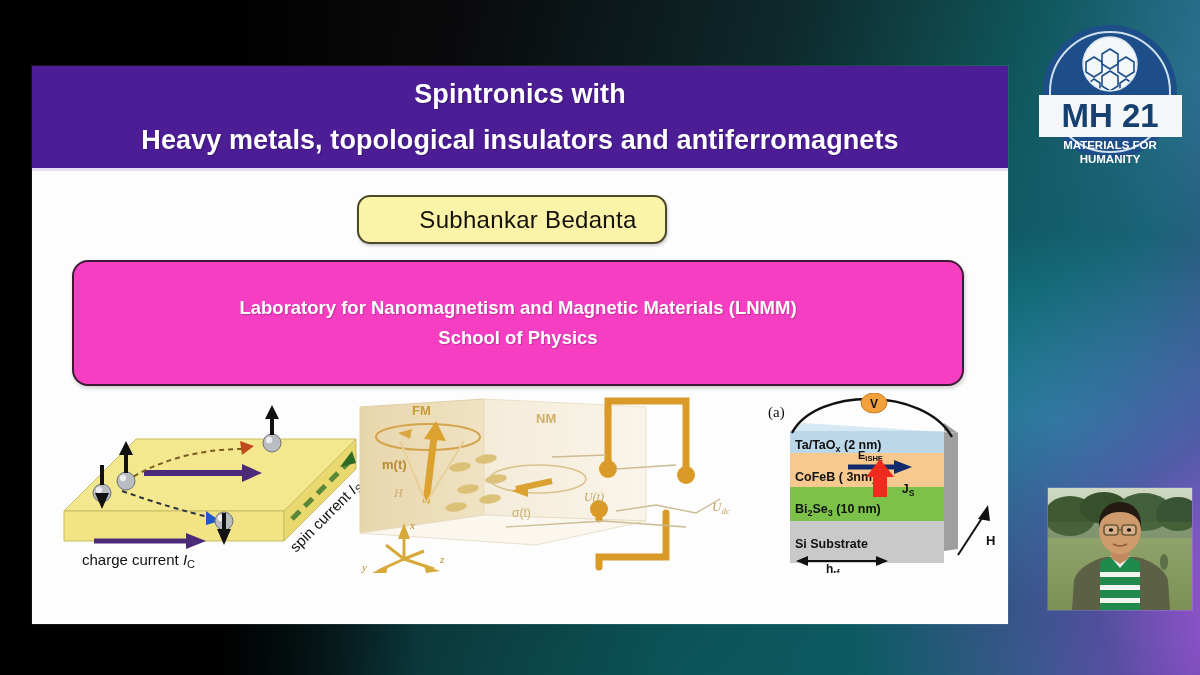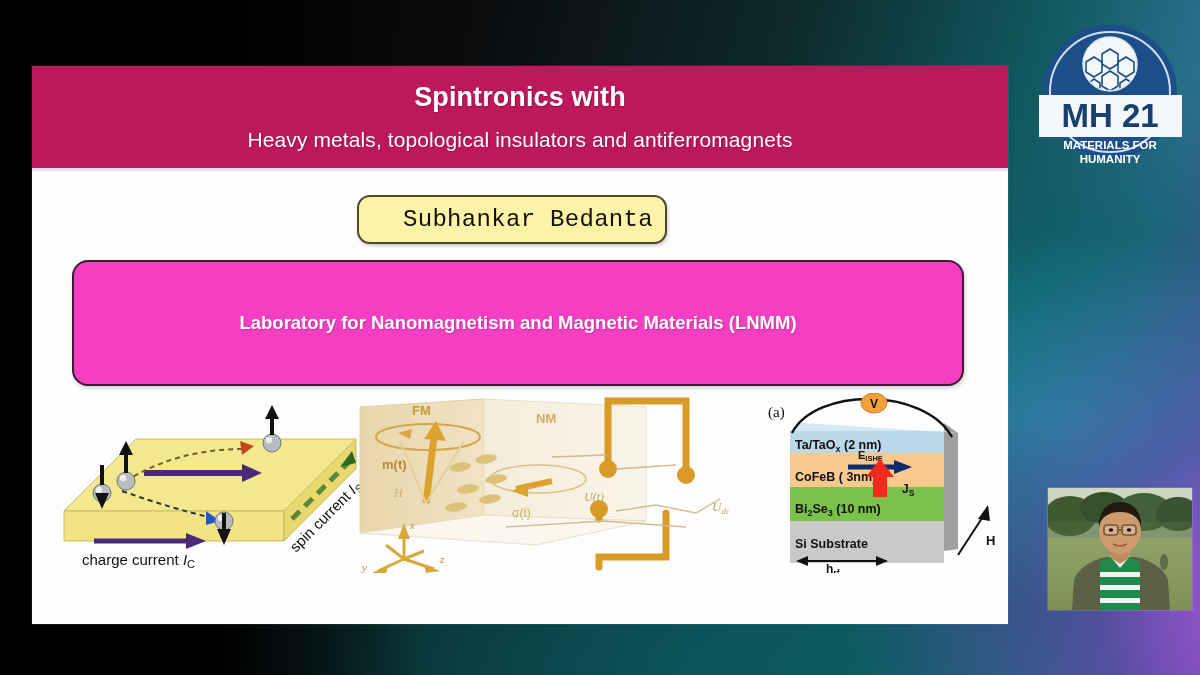--- a/index.html
+++ b/index.html
@@ -19,35 +19,35 @@
       radial-gradient(ellipse 90% 80% at 58% 100%, rgba(10,95,100,.75) 0%, rgba(0,0,0,0) 68%),
       linear-gradient(105deg,#050505 0%,#0a0a0c 34%,#0e2a2c 58%,#10585e 76%,#2a6f8e 88%,#7a4fbf 100%);
   }
   .bg-dark-left{position:absolute;left:0;top:0;width:420px;height:100%;
     background:linear-gradient(90deg,#000 0%,#000 52%,rgba(0,0,0,0) 100%);}
 
   
   .slide{position:absolute;left:32px;top:66px;width:976px;height:558px;
     background:#fff;box-shadow:0 0 0 1px rgba(255,255,255,.08);overflow:hidden;}
 
-  .title-banner{position:relative;height:102px;background:#be185d;
+  .title-banner{position:relative;height:102px;background:#4c1d95;
     display:flex;flex-direction:column;align-items:center;justify-content:center;}
   .title-banner .t1{color:#fff;font-size:27px;font-weight:bold;line-height:1.12;letter-spacing:.1px;
     text-shadow:1px 1px 1px rgba(0,0,0,.25);}
-  .title-banner .t2{color:#fff;font-size:21px;font-weight:normal;line-height:1.12;letter-spacing:.1px;
+  .title-banner .t2{color:#fff;font-size:27px;font-weight:bold;line-height:1.12;letter-spacing:.1px;
     text-shadow:1px 1px 1px rgba(0,0,0,.25);margin-top:16px;}
   .banner-underline{height:3px;background:#e9dcf4;}
 
   .slide-body{position:relative;height:453px;background:#fdfdfd;}
 
   .name-box{position:absolute;left:325px;top:24px;width:306px;height:45px;
     background:#fbf3a8;border:2px solid #4a4a2a;border-radius:13px;
     display:flex;align-items:center;justify-content:center;
     box-shadow:1px 2px 3px rgba(0,0,0,.2);}
-  .name-box span{font-size:24px;color:#14110a;font-family:Liberation Mono, monospace;letter-spacing:.3px;margin-left:32px;}
+  .name-box span{font-size:24px;color:#14110a;font-family:Liberation Sans, sans-serif;letter-spacing:.3px;margin-left:32px;}
 
   .affil-box{position:absolute;left:40px;top:89px;width:888px;height:122px;
     background:#f63ec2;border:2px solid #3e1b34;border-radius:16px;
     display:flex;flex-direction:column;align-items:center;justify-content:center;gap:8px;
     box-shadow:1px 2px 4px rgba(0,0,0,.2);}
   .affil-box div{color:#fff;font-size:18.5px;font-weight:bold;text-align:center;
     text-shadow:1px 1px 1px rgba(0,0,0,.22);}
 
   
   .figs{position:absolute;left:0;top:222px;width:976px;height:180px;}
@@ -83,20 +83,21 @@
     <div class="banner-underline"></div>
 
     <div class="slide-body">
 
       <div class="name-box">
         <span>Subhankar Bedanta</span>
       </div>
 
       <div class="affil-box">
         <div>Laboratory for Nanomagnetism and Magnetic Materials (LNMM)</div>
+        <div>School of Physics</div>
       </div>
 
       <div class="figs">
 
         <div class="fig fig1">
           <svg width="330" height="180" viewBox="0 0 330 180">
 
             <polygon points="8,118 80,46 300,46 228,118" fill="#f4e88e" stroke="#c8bb62" stroke-width="1"></polygon>
 
             <polygon points="8,118 8,148 228,148 228,118" fill="#f2e485" stroke="#c8bb62" stroke-width="1"></polygon>

